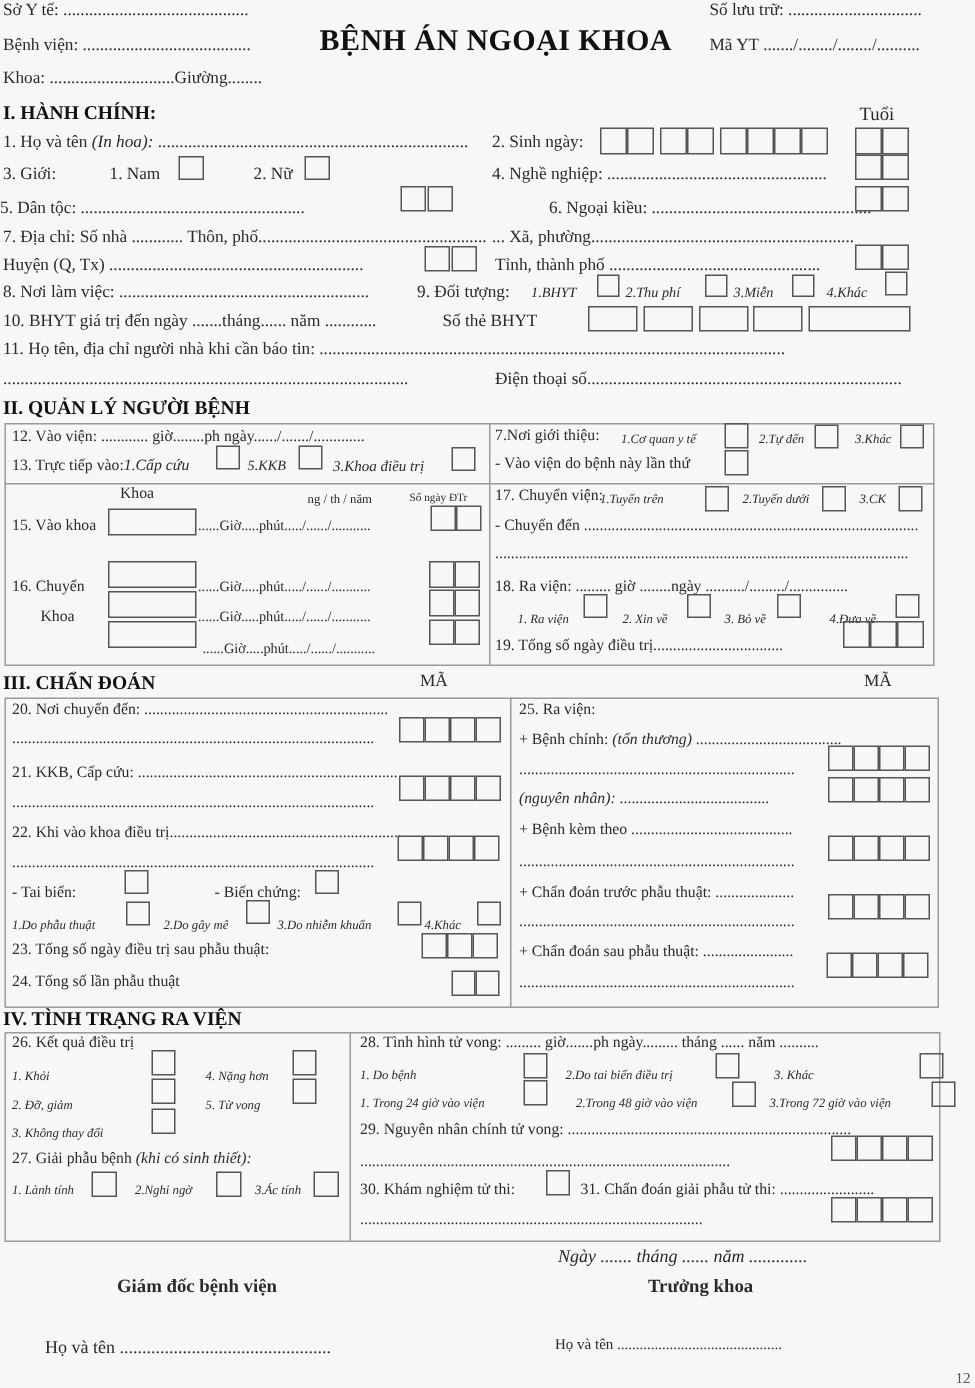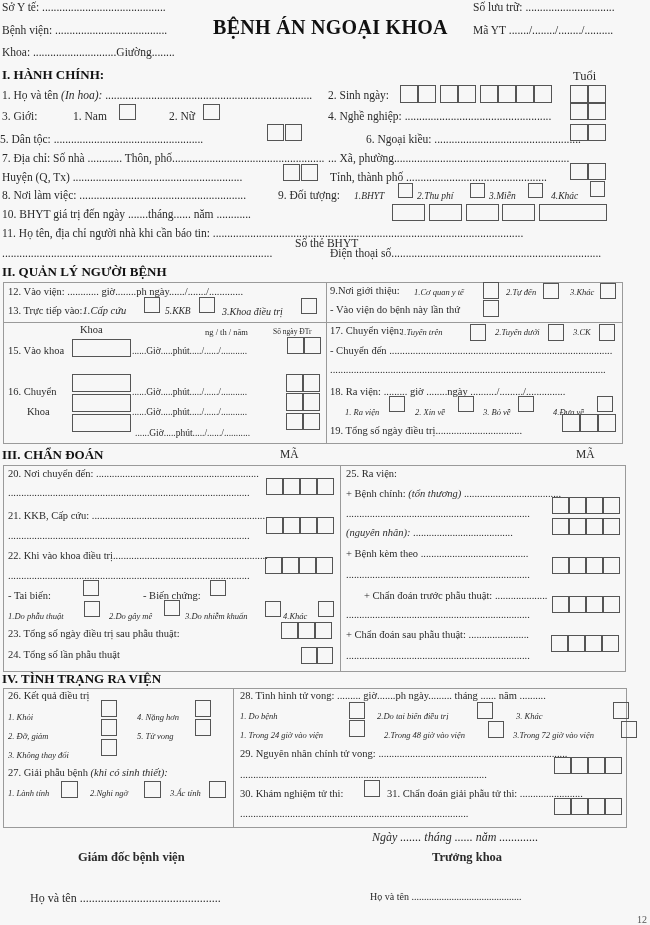--- a/index.html
+++ b/index.html
@@ -78,21 +78,21 @@
 <div class="abs it sm" style="left:354px;top:191px;">1.BHYT</div>
 <div class="box" style="left:398px;top:183px;width:15px;height:15px;"></div>
 <div class="abs it sm" style="left:417px;top:191px;">2.Thu phí</div>
 <div class="box" style="left:470px;top:183px;width:15px;height:15px;"></div>
 <div class="abs it sm" style="left:489px;top:191px;">3.Miễn</div>
 <div class="box" style="left:528px;top:183px;width:15px;height:15px;"></div>
 <div class="abs it sm" style="left:551px;top:191px;">4.Khác</div>
 <div class="box" style="left:590px;top:181px;width:15px;height:16px;"></div>
 
 <div class="abs" style="left:2px;top:208px;">10. BHYT giá trị đến ngày .......tháng...... năm ............</div>
-<div class="abs" style="left:295px;top:208px;margin-top:29px;">Số thẻ BHYT</div>
+<div class="abs" style="left:295px;top:208px;">Số thẻ BHYT</div>
 <div class="box" style="left:392px;top:204px;width:33px;height:17px;"></div>
 <div class="box" style="left:429px;top:204px;width:33px;height:17px;"></div>
 <div class="box" style="left:466px;top:204px;width:33px;height:17px;"></div>
 <div class="box" style="left:502px;top:204px;width:33px;height:17px;"></div>
 <div class="box" style="left:539px;top:204px;width:68px;height:17px;"></div>
 
 <div class="abs" style="left:2px;top:227px;">11. Họ tên, địa chỉ người nhà khi cần báo tin: ............................................................................................................</div>
 <div class="abs" style="left:2px;top:247px;">..............................................................................................</div>
 <div class="abs" style="left:330px;top:247px;">Điện thoại số.........................................................................</div>
 
@@ -104,21 +104,21 @@
 <div class="abs sm" style="left:8px;top:286px;font-size:10.5px;">12. Vào viện: ............ giờ........ph   ngày....../......./.............</div>
 <div class="abs" style="left:8px;top:305px;font-size:10.5px;">
   <span>13. Trực tiếp vào:</span><span class="it">1.Cấp cứu</span>
 </div>
 <div class="box" style="left:144px;top:297px;width:16px;height:16px;"></div>
 <div class="abs it sm" style="left:165px;top:306px;">5.KKB</div>
 <div class="box" style="left:199px;top:297px;width:16px;height:16px;"></div>
 <div class="abs it sm" style="left:222px;top:306px;font-size:10px;">3.Khoa điều trị</div>
 <div class="box" style="left:301px;top:298px;width:16px;height:16px;"></div>
 
-<div class="abs" style="left:330px;top:285px;font-size:10.5px;">9.Nơi giới thiệu:</div>
+<div class="abs" style="left:330px;top:285px;font-size:10.5px;">7.Nơi giới thiệu:</div>
 <div class="abs it xs" style="left:414px;top:287px;">1.Cơ quan y tế</div>
 <div class="box" style="left:483px;top:282px;width:16px;height:17px;"></div>
 <div class="abs it xs" style="left:506px;top:287px;">2.Tự đến</div>
 <div class="box" style="left:543px;top:283px;width:16px;height:16px;"></div>
 <div class="abs it xs" style="left:570px;top:287px;">3.Khác</div>
 <div class="box" style="left:600px;top:283px;width:16px;height:16px;"></div>
 <div class="abs" style="left:330px;top:304px;font-size:10.5px;">- Vào viện do bệnh này lần thứ</div>
 <div class="box" style="left:483px;top:300px;width:16px;height:17px;"></div>
 
 <div class="abs" style="left:80px;top:324px;font-size:10.5px;">Khoa</div>
@@ -236,21 +236,21 @@
 <div class="box" style="left:586px;top:518px;width:17px;height:17px;"></div>
 <div class="box" style="left:603px;top:518px;width:17px;height:17px;"></div>
 
 <div class="abs" style="left:346px;top:548px;font-size:10.5px;">+ Bệnh kèm theo .........................................</div>
 <div class="abs" style="left:346px;top:569px;font-size:10.5px;">......................................................................</div>
 <div class="box" style="left:552px;top:557px;width:17px;height:17px;"></div>
 <div class="box" style="left:569px;top:557px;width:17px;height:17px;"></div>
 <div class="box" style="left:586px;top:557px;width:17px;height:17px;"></div>
 <div class="box" style="left:603px;top:557px;width:17px;height:17px;"></div>
 
-<div class="abs" style="left:364px;top:590px;font-size:10.5px;">+ Chẩn đoán trước phẫu thuật: ....................</div>
+<div class="abs" style="left:346px;top:590px;font-size:10.5px;">+ Chẩn đoán trước phẫu thuật: ....................</div>
 <div class="abs" style="left:346px;top:609px;font-size:10.5px;">......................................................................</div>
 <div class="box" style="left:552px;top:596px;width:17px;height:17px;"></div>
 <div class="box" style="left:569px;top:596px;width:17px;height:17px;"></div>
 <div class="box" style="left:586px;top:596px;width:17px;height:17px;"></div>
 <div class="box" style="left:603px;top:596px;width:17px;height:17px;"></div>
 
 <div class="abs" style="left:346px;top:629px;font-size:10.5px;">+ Chẩn đoán sau phẫu thuật: .......................</div>
 <div class="abs" style="left:346px;top:650px;font-size:10.5px;">......................................................................</div>
 <div class="box" style="left:551px;top:635px;width:17px;height:17px;"></div>
 <div class="box" style="left:568px;top:635px;width:17px;height:17px;"></div>

